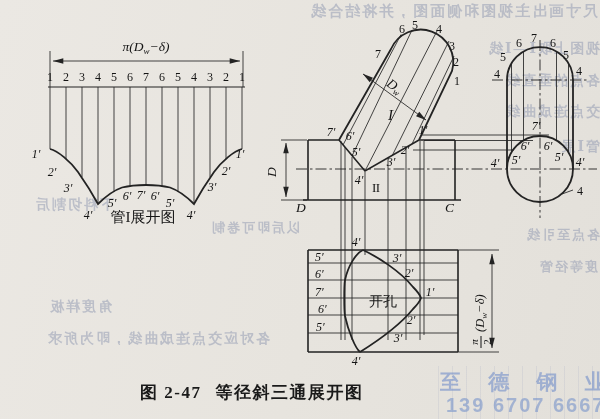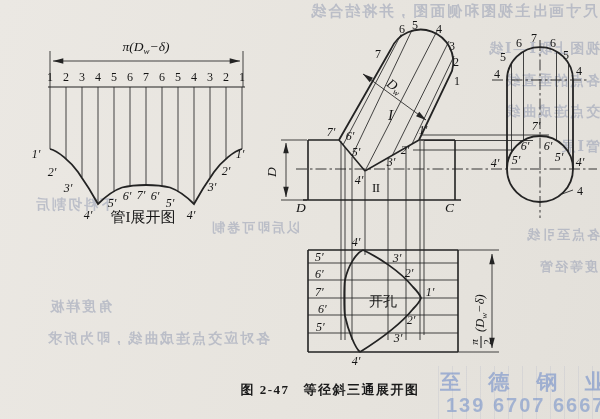--- a/index.html
+++ b/index.html
@@ -14,22 +14,22 @@
       font-family:"Liberation Serif","DejaVu Serif",serif;fill:#141414;}
   .ln{stroke:#232323;stroke-width:1.1;fill:none;}
   .bold{stroke-width:1.8;}
   .med{stroke-width:1.6;}
   .thin{stroke-width:0.85;}
   .cl{stroke-dasharray:11 3 2.5 3;stroke-width:0.9;}
   .lbl{font-size:12px;font-style:italic;}
   .num{font-size:12px;}
   .cap{font-size:15px;}
   
-  .caption{position:absolute;left:140px;top:381px;width:380px;text-align:center;
-           font-size:13px;font-weight:600;letter-spacing:1.5px;color:#1a1a1a;}
+  .caption{position:absolute;left:140px;top:381px;width:380px;text-align:left;
+           font-size:17px;font-weight:600;letter-spacing:1.5px;color:#1a1a1a;}
   .caption .fno{margin-right:14px;}
   
   .wm1{position:absolute;left:440px;top:368px;width:170px;font-size:21px;
        letter-spacing:11px;color:rgba(116,144,202,.62);white-space:nowrap;font-weight:bold;}
   .wm2{position:absolute;left:446px;top:394px;width:170px;font-size:20px;
        letter-spacing:2px;color:rgba(116,144,202,.58);white-space:nowrap;font-weight:bold;
        font-family:"Liberation Sans","DejaVu Sans",sans-serif;}
   .wmgrid{position:absolute;left:438px;top:366px;width:162px;height:53px;opacity:.5;
        background:repeating-linear-gradient(90deg,rgba(140,150,185,.30) 0 1px,transparent 1px 14px);}
 </style>

